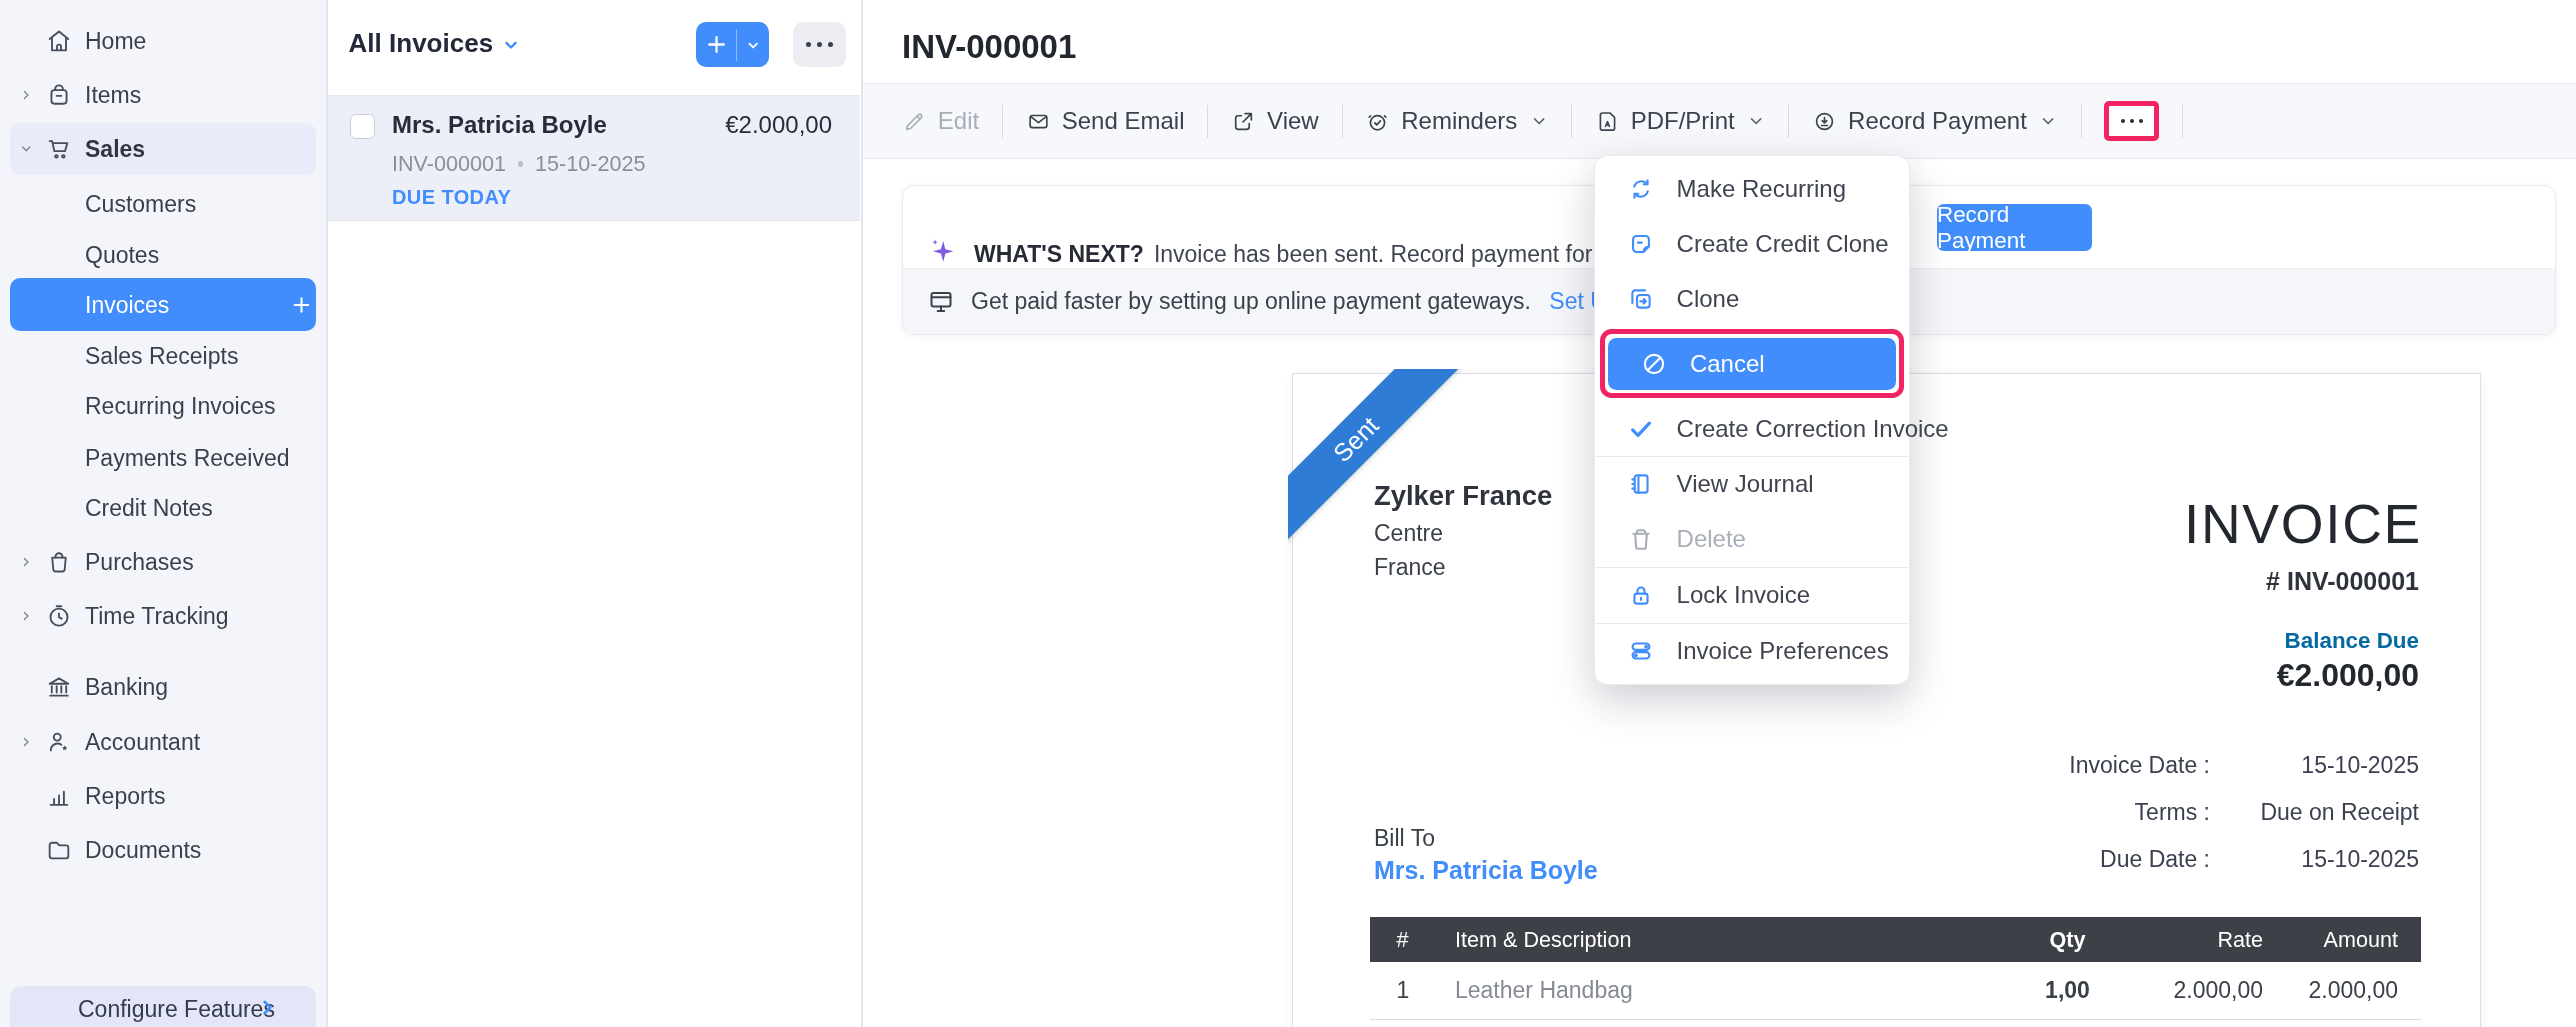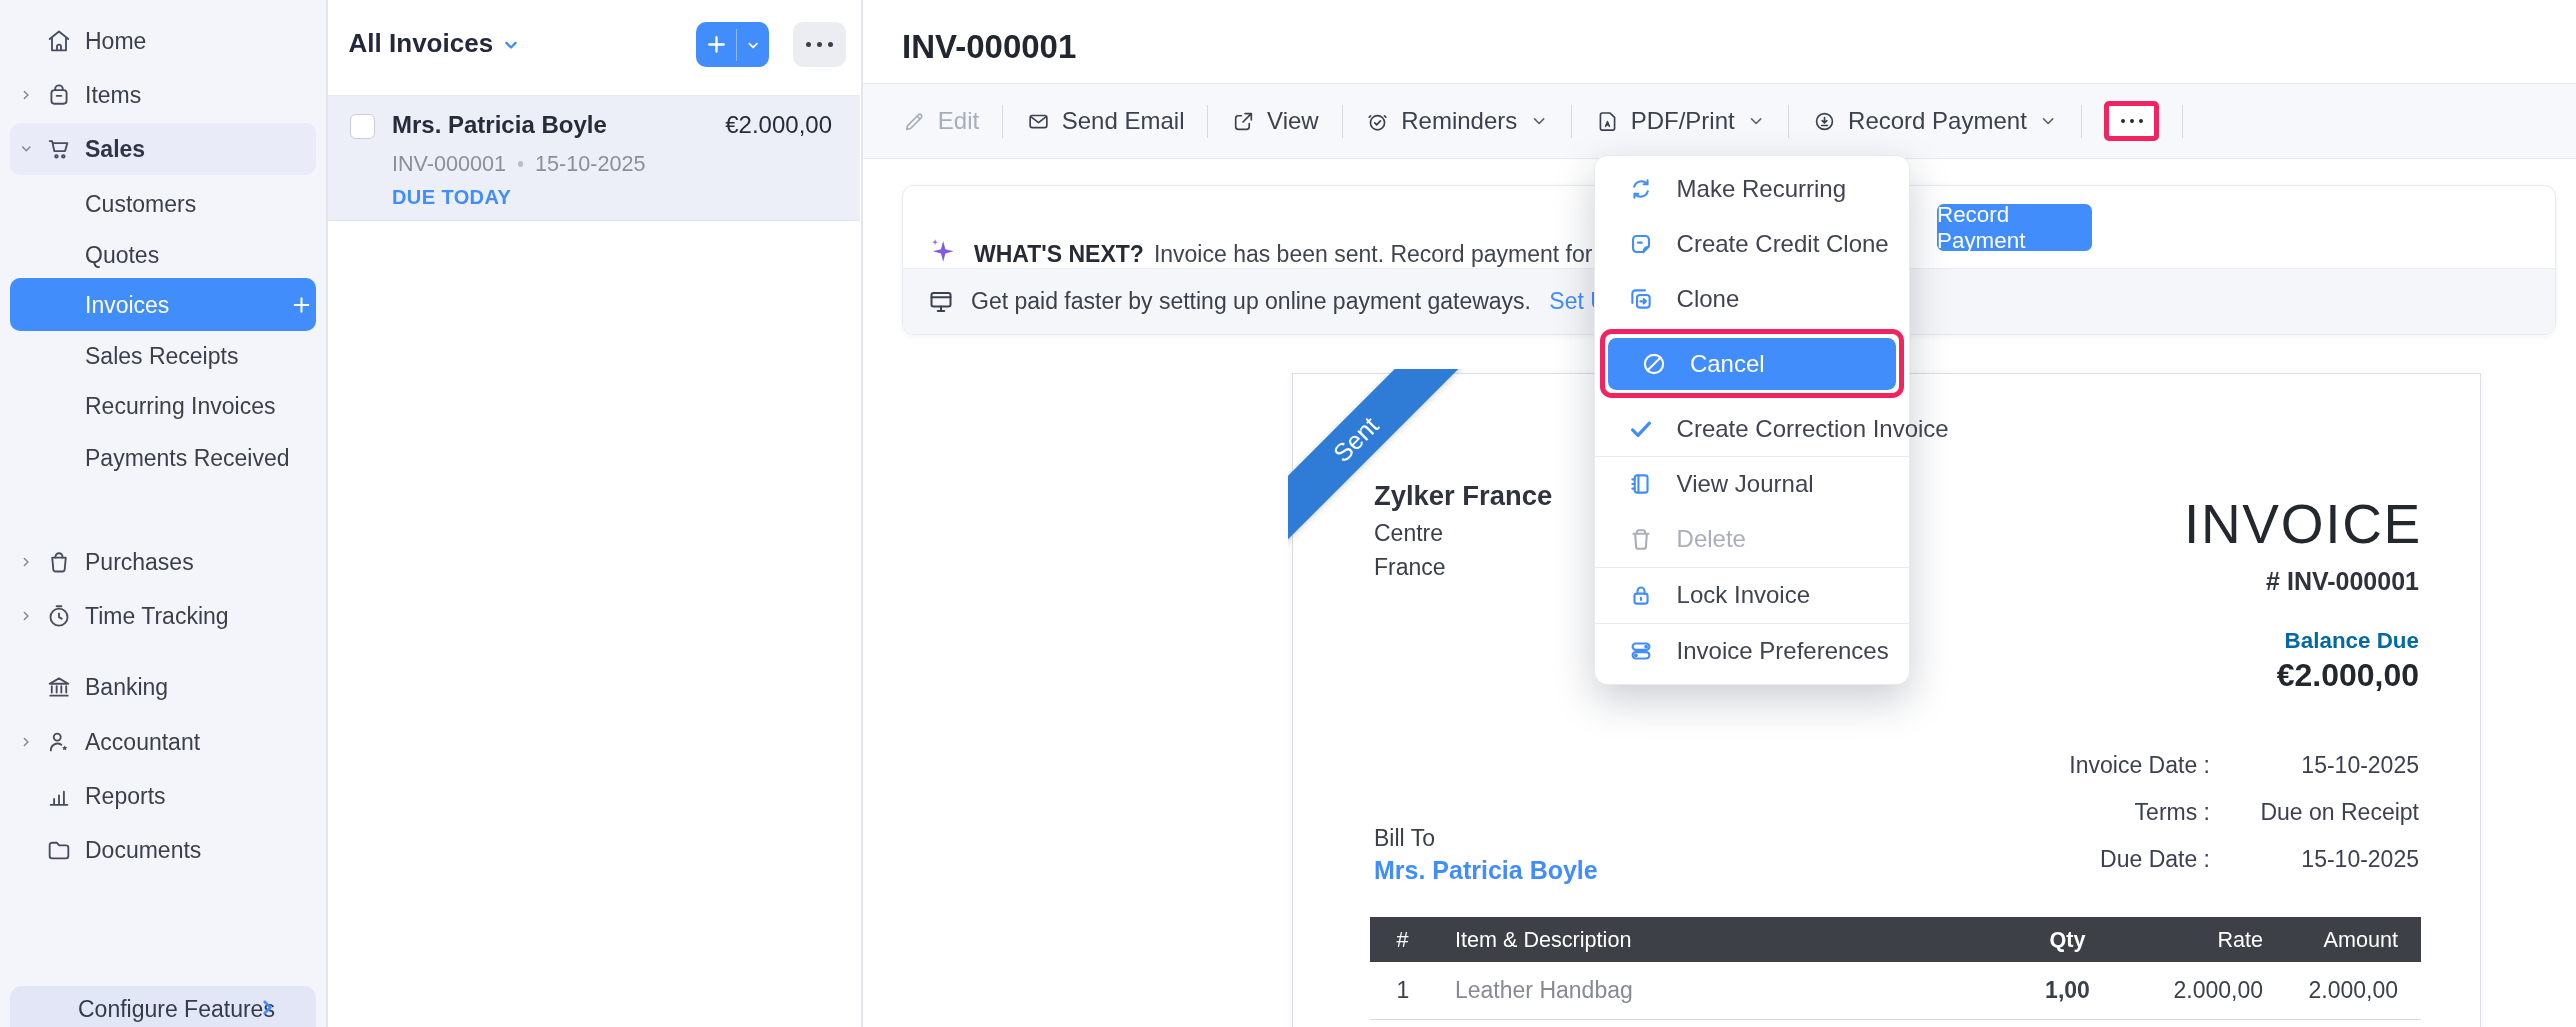--- a/index.html
+++ b/index.html
@@ -194,20 +194,23 @@
 
   <div class="sb-row" style="top:332px">
     <span class="sb-label">Sales Receipts</span>
   </div>
   <div class="sb-row" style="top:382px">
     <span class="sb-label">Recurring Invoices</span>
   </div>
   <div class="sb-row" style="top:434px">
     <span class="sb-label">Payments Received</span>
   </div>
+  <div class="sb-row" style="top:484px">
+    <span class="sb-label">Credit Notes</span>
+  </div>
 
   <div class="sb-row" style="top:538px">
     <span class="sb-chev">
         <svg class="ic" width="16.6" height="16.6" viewBox="0 0 24 24" style="stroke-width:2">
           <path d="M9.2 6.8 14.4 12l-5.2 5.2"></path>
         </svg>
       </span>
     <span class="sb-icon">
         <svg class="ic" width="28" height="28" viewBox="0 0 24 24">
           <path d="M9 8.3V7.5a3 3 0 0 1 6 0v.8"></path>

